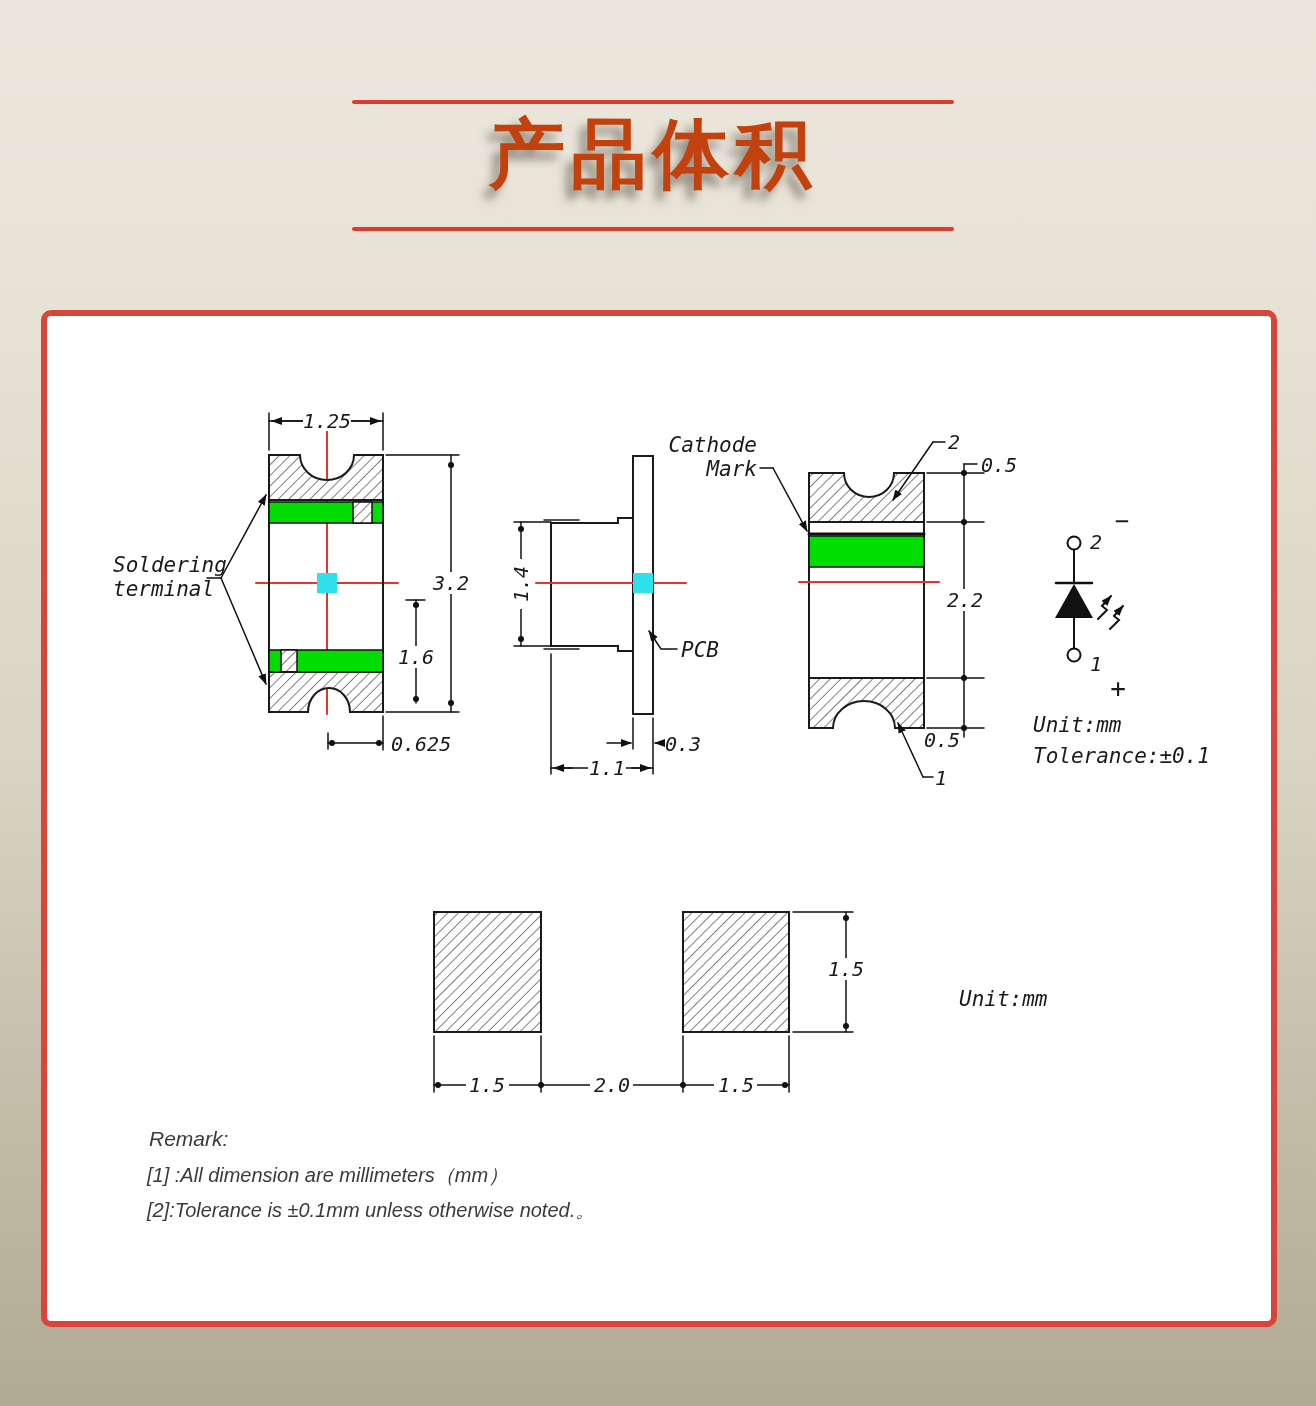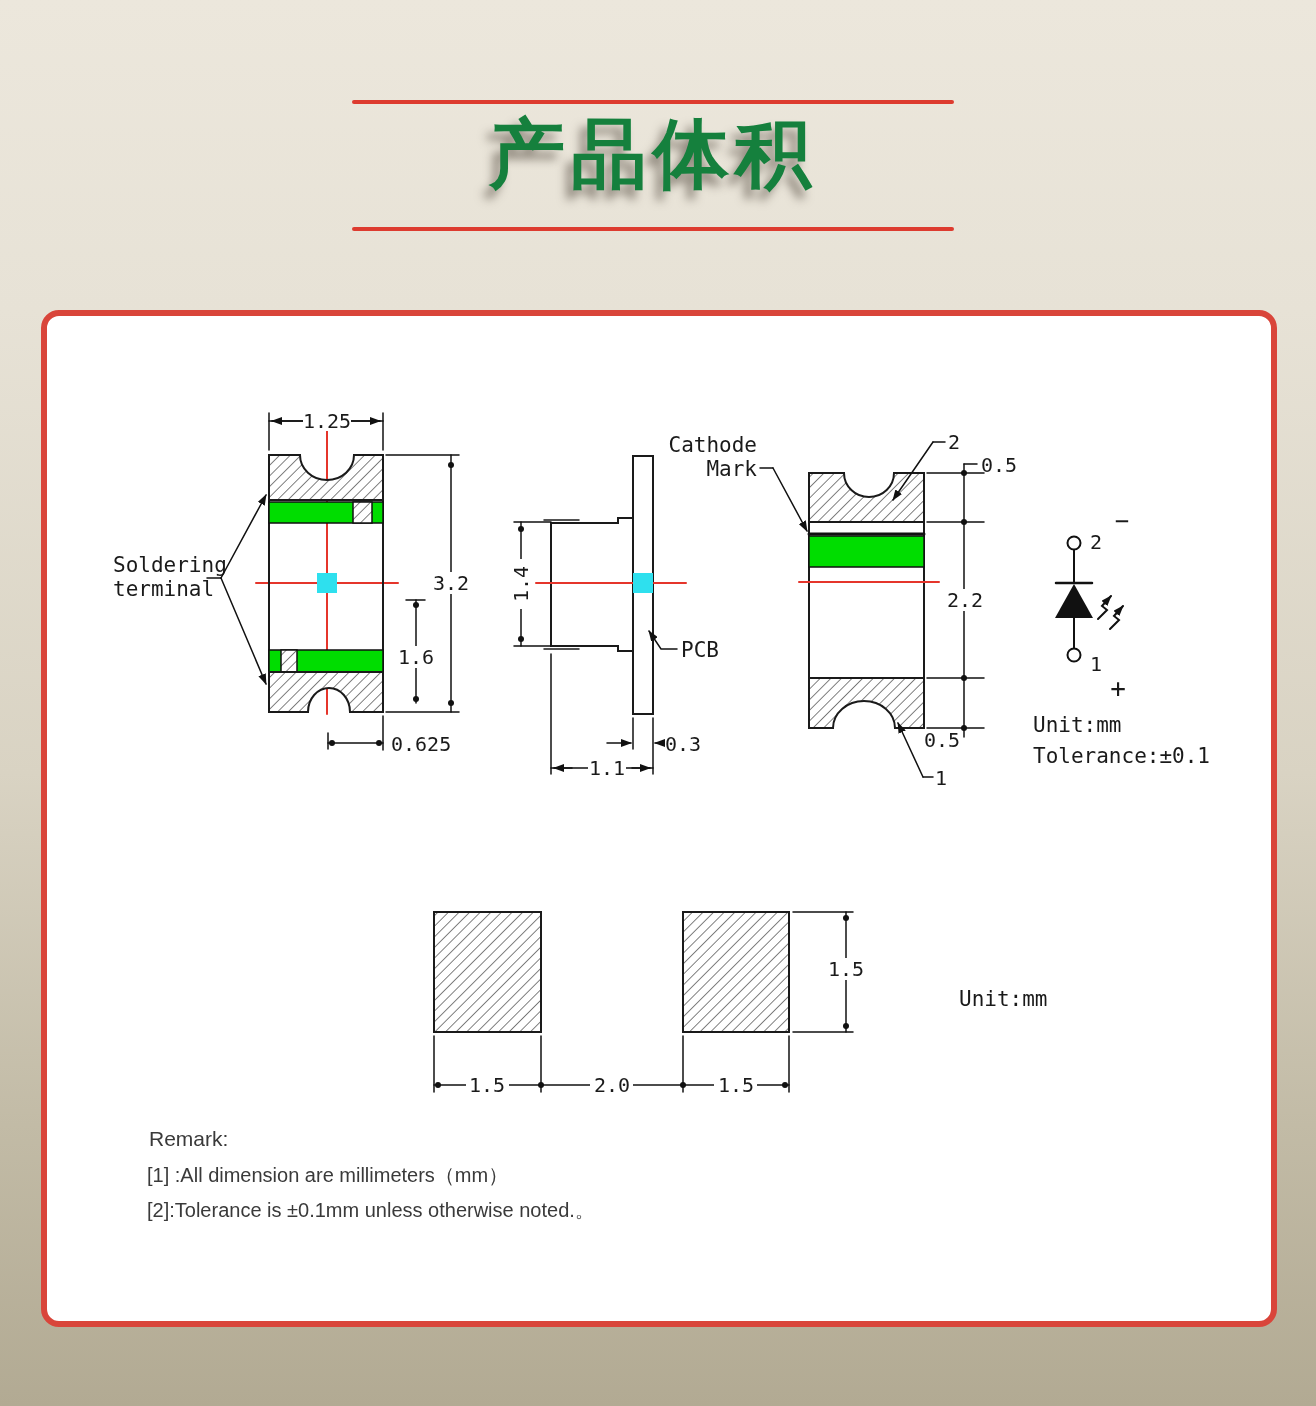--- a/index.html
+++ b/index.html
@@ -6,28 +6,28 @@
   body{
     width:1316px;height:1406px;position:relative;overflow:hidden;
     background:linear-gradient(180deg,#ece7dc 0%,#e7e2d6 22%,#d9d3c3 55%,#c2bba6 80%,#b2aa93 100%);
     font-family:"DejaVu Sans","Liberation Sans",sans-serif;
   }
   .rule{position:absolute;left:352px;width:602px;height:4px;background:#dd3b2f;border-radius:2px;}
   .rule-top{top:100px;}
   .rule-bottom{top:227px;}
   .page-title{
     position:absolute;left:352px;top:112px;width:602px;text-align:center;
-    font-size:76px;font-weight:bold;color:#15803d;letter-spacing:6px;
+    font-size:76px;font-weight:bold;color:#c2410c;letter-spacing:6px;
     font-family:"DejaVu Sans","Liberation Sans",sans-serif;
     text-shadow:-7px 9px 10px rgba(70,60,50,0.55);
     margin:0;line-height:1.1;
   }
   .panel{
     position:absolute;left:41px;top:310px;width:1224px;height:1005px;
-    background:#ffffff;border:6px solid #d9453a;border-radius:18px;
+    background:#ffffff;border:6px solid #d9453a;border-radius:10px;font-style:italic;
   }
   .panel svg{position:absolute;left:0;top:0;}
   svg text{font-family:"DejaVu Sans Mono","Liberation Mono",monospace;fill:#1a1a1a;}
   svg text.rm{font-family:"Liberation Sans","DejaVu Sans",sans-serif;fill:#3a3a3a;}
 </style>
 </head>
 <body>
 
 <div class="rule rule-top"></div>
 <h1 class="page-title">产品体积</h1>

